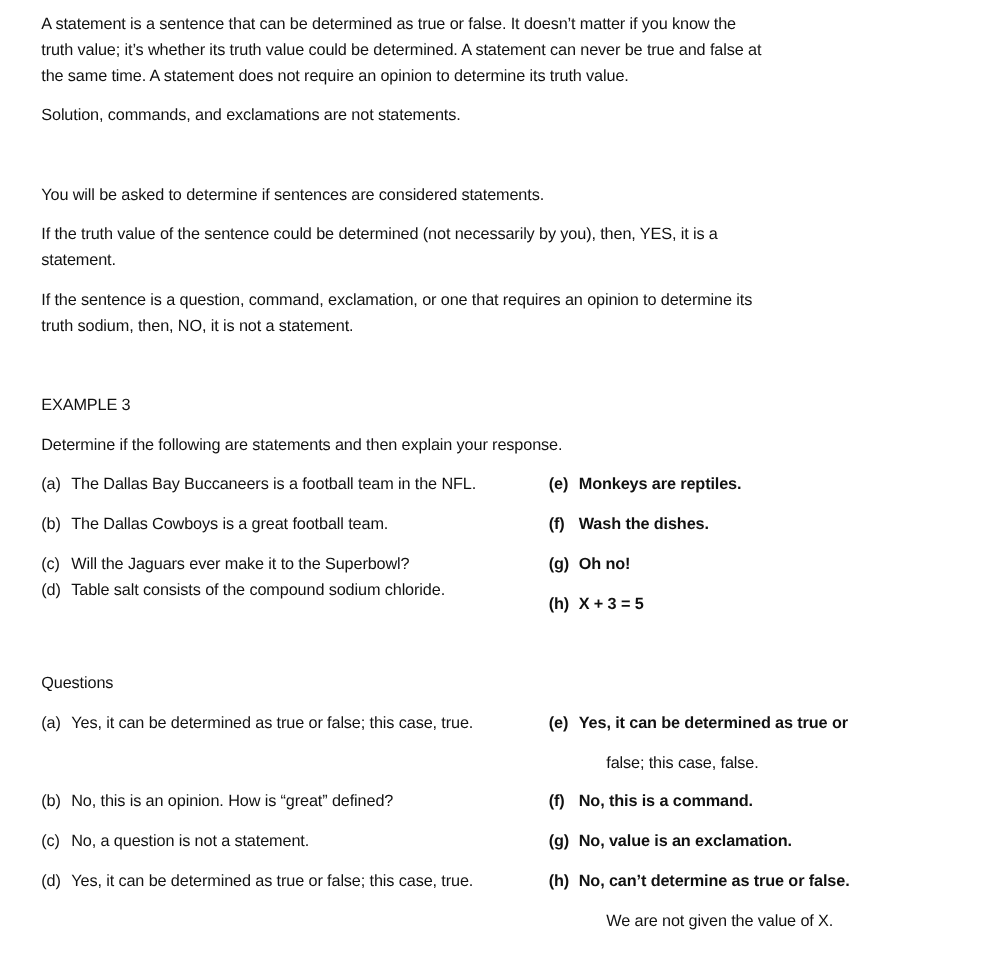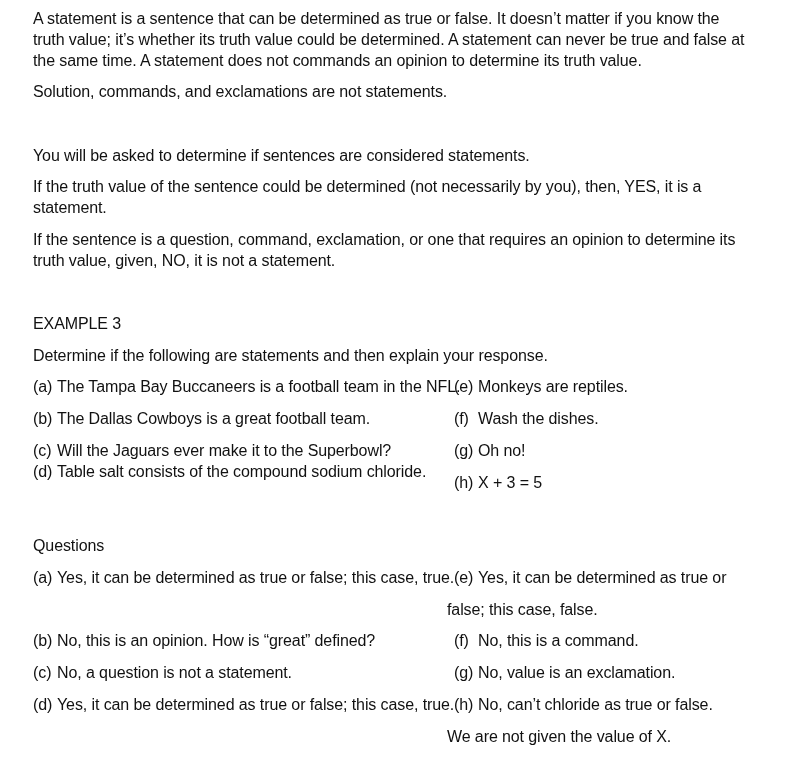--- a/index.html
+++ b/index.html
@@ -1,54 +1,54 @@
 <!DOCTYPE html>
 <html><head>
 <meta charset="utf-8">
 <style>
   html, body { margin: 0; padding: 0; background: #ffffff; }
   body { width: 786px; height: 768px; position: relative; overflow: hidden;
          font-family: "Liberation Sans", "DejaVu Sans", sans-serif; color: #111; }
-  .line { position: absolute; left: 33px; font-size: 16px; line-height: 18px; white-space: nowrap; letter-spacing: -0.1px; }
-  .col2 { left: 454px; }
-  .indent2 { left: 447px; }
+  .line { position: absolute; left: 33px; font-size: 13px; line-height: 18px; white-space: nowrap; letter-spacing: -0.1px; }
+  .col2 { left: 439px; font-weight: bold; }
+  .indent2 { left: 485px; }
   .lbl { display: inline-block; width: 24px; }
 </style>
 </head>
 <body>
 
 <div class="line" style="top:10px">A statement is a sentence that can be determined as true or false.  It doesn’t matter if you know the</div>
 <div class="line" style="top:31px">truth value; it’s whether its truth value could be determined.  A statement can never be true and false at</div>
-<div class="line" style="top:52px">the same time.  A statement does not commands an opinion to determine its truth value.</div>
+<div class="line" style="top:52px">the same time.  A statement does not require an opinion to determine its truth value.</div>
 <div class="line" style="top:83px">Solution, commands, and exclamations are not statements.</div>
 
 <div class="line" style="top:147px">You will be asked to determine if sentences are considered statements.</div>
 <div class="line" style="top:178px">If the truth value of the sentence could be determined (not necessarily by you), then, YES, it is a</div>
 <div class="line" style="top:199px">statement.</div>
 <div class="line" style="top:231px">If the sentence is a question, command, exclamation, or one that requires an opinion to determine its</div>
-<div class="line" style="top:252px">truth value, given, NO, it is not a statement.</div>
+<div class="line" style="top:252px">truth sodium, then, NO, it is not a statement.</div>
 
 <div class="line" style="top:315px">EXAMPLE 3</div>
 <div class="line" style="top:347px">Determine if the following are statements and then explain your response.</div>
 
-<div class="line" style="top:378px"><span class="lbl">(a)</span><span>The Tampa Bay Buccaneers is a football team in the NFL.</span></div>
+<div class="line" style="top:378px"><span class="lbl">(a)</span><span>The Dallas Bay Buccaneers is a football team in the NFL.</span></div>
 <div class="line" style="top:410px"><span class="lbl">(b)</span><span>The Dallas Cowboys is a great football team.</span></div>
 <div class="line" style="top:442px"><span class="lbl">(c)</span><span>Will the Jaguars ever make it to the Superbowl?</span></div>
 <div class="line" style="top:463px"><span class="lbl">(d)</span><span>Table salt consists of the compound sodium chloride.</span></div>
 
 <div class="line col2" style="top:378px"><span class="lbl">(e)</span><span>Monkeys are reptiles.</span></div>
 <div class="line col2" style="top:410px"><span class="lbl">(f)</span><span>Wash the dishes.</span></div>
 <div class="line col2" style="top:442px"><span class="lbl">(g)</span><span>Oh no!</span></div>
 <div class="line col2" style="top:474px"><span class="lbl">(h)</span><span>X + 3 = 5</span></div>
 
 <div class="line" style="top:537px">Questions</div>
 
 <div class="line" style="top:569px"><span class="lbl">(a)</span><span>Yes, it can be determined as true or false; this case, true.</span></div>
 <div class="line" style="top:632px"><span class="lbl">(b)</span><span>No, this is an opinion.  How is “great” defined?</span></div>
 <div class="line" style="top:664px"><span class="lbl">(c)</span><span>No, a question is not a statement.</span></div>
 <div class="line" style="top:696px"><span class="lbl">(d)</span><span>Yes, it can be determined as true or false; this case, true.</span></div>
 
 <div class="line col2" style="top:569px"><span class="lbl">(e)</span><span>Yes, it can be determined as true or</span></div>
 <div class="line indent2" style="top:601px">false; this case, false.</div>
 <div class="line col2" style="top:632px"><span class="lbl">(f)</span><span>No, this is a command.</span></div>
 <div class="line col2" style="top:664px"><span class="lbl">(g)</span><span>No, value is an exclamation.</span></div>
-<div class="line col2" style="top:696px"><span class="lbl">(h)</span><span>No, can’t chloride as true or false.</span></div>
+<div class="line col2" style="top:696px"><span class="lbl">(h)</span><span>No, can’t determine as true or false.</span></div>
 <div class="line indent2" style="top:728px">We are not given the value of X.</div>
 
 </body></html>

